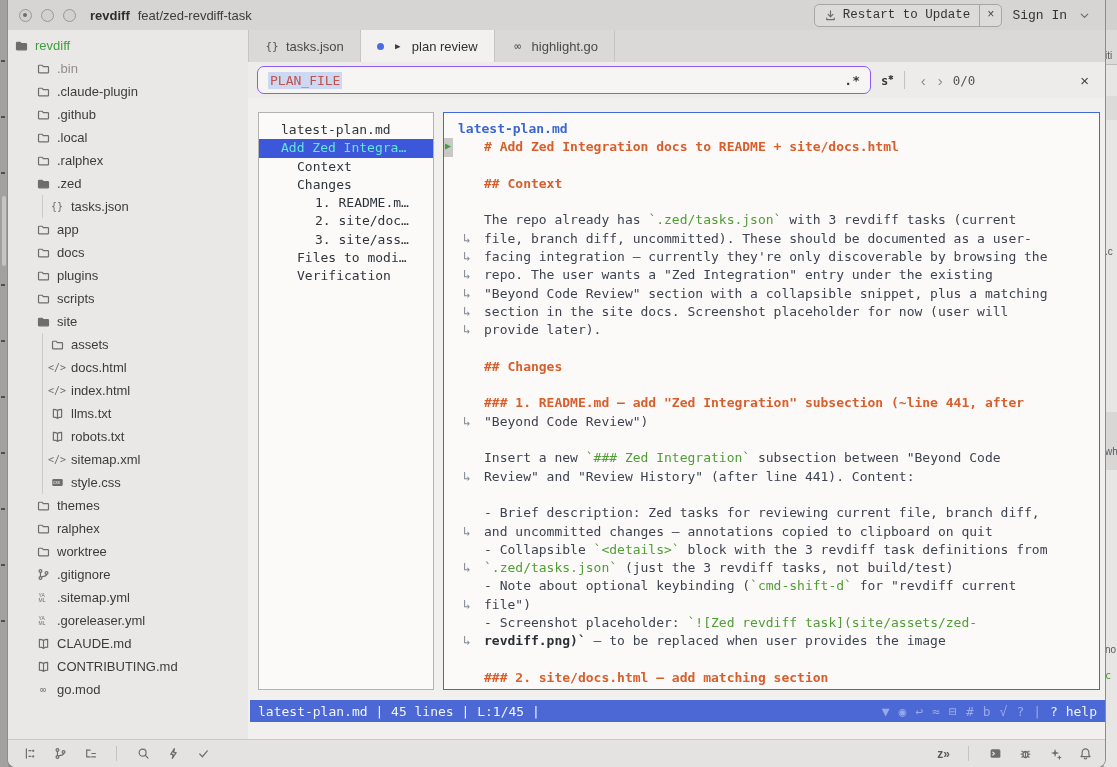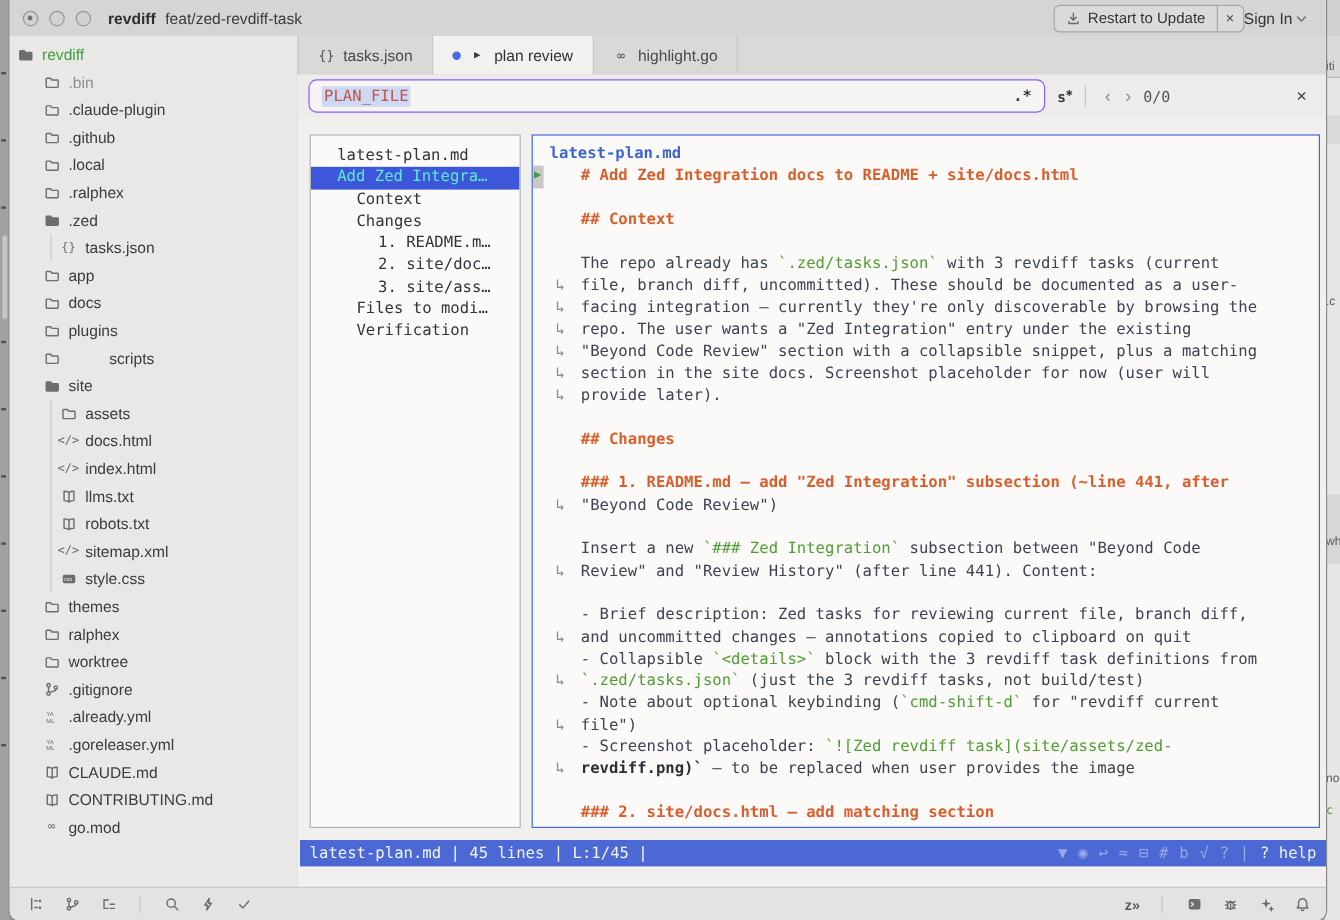--- a/index.html
+++ b/index.html
@@ -18,21 +18,21 @@
           border-radius:0 0 8px 8px;overflow:hidden;box-shadow:0 0 0 1px #8d8c8b;}
   
   .titlebar{position:absolute;left:0;top:0;right:0;height:30px;background:#d6d5d4;border-bottom:1px solid #b9b8b6;
             display:flex;align-items:center;}
   .traffic{display:flex;gap:9px;margin-left:11px;}
   .light{width:13px;height:13px;border-radius:50%;border:1.5px solid #999896;box-sizing:border-box;position:relative;background:#d2d1d0;}
   .light.dotted::after{content:"";position:absolute;left:3px;top:3px;width:4px;height:4px;border-radius:50%;background:#6f6e6c;}
   .title-wrap{margin-left:14px;font-size:13px;color:#333;display:flex;gap:8px;align-items:baseline;}
   .title-project{font-weight:bold;color:#2e2e2e;}
   .title-branch{color:#3c3c3c;}
-  .titlebar-right{margin-left:auto;display:flex;align-items:center;margin-right:14px;}
+  .titlebar-right{margin-left:auto;display:flex;align-items:center;gap:10px;margin-right:14px;font-family:Liberation Mono, monospace;}
   .restart-group{display:flex;align-items:stretch;border:1px solid #a7a6a4;border-radius:5px;overflow:hidden;background:#dcdbd9;height:21px;}
   .restart-btn{display:flex;align-items:center;gap:5px;padding:0 9px;font-size:12.5px;color:#333;}
   .restart-x{display:flex;align-items:center;padding:0 7px;border-left:1px solid #a7a6a4;font-size:12px;color:#444;}
   .signin{font-size:13px;color:#333;display:flex;align-items:center;gap:6px;}
   .chev{color:#555;}
   
   .sidebar{position:absolute;left:0;top:30px;width:240px;height:710px;background:#e9e8e6;border-right:1px solid #c6c5c3;overflow:hidden;}
   .tree{position:absolute;left:0;top:4px;right:0;}
   .tree-row{position:relative;height:23px;display:flex;align-items:center;font-size:13px;color:#3c3c3c;box-sizing:border-box;}
   .tree-row .lbl{margin-left:7px;white-space:nowrap;}
@@ -248,21 +248,21 @@
             <span class="lbl">docs</span>
           </div>
           <div class="tree-row" style="padding-left: 28px;">
             <span class="ic ">
               <svg viewBox="0 0 12 12" width="13" height="13" fill="none" stroke="currentColor" stroke-width="1.1" stroke-linecap="round" stroke-linejoin="round">
                 <path d="M2 3h2.8l1 1.3H10a.6.6 0 0 1 .6.6v4.5a.6.6 0 0 1-.6.6H2a.6.6 0 0 1-.6-.6V3.6A.6.6 0 0 1 2 3z"></path>
               </svg>
             </span>
             <span class="lbl">plugins</span>
           </div>
-          <div class="tree-row" style="padding-left: 28px; gap: 34px;">
+          <div class="tree-row" style="padding-left: 28px;">
             <span class="ic ">
               <svg viewBox="0 0 12 12" width="13" height="13" fill="none" stroke="currentColor" stroke-width="1.1" stroke-linecap="round" stroke-linejoin="round">
                 <path d="M2 3h2.8l1 1.3H10a.6.6 0 0 1 .6.6v4.5a.6.6 0 0 1-.6.6H2a.6.6 0 0 1-.6-.6V3.6A.6.6 0 0 1 2 3z"></path>
               </svg>
             </span>
             <span class="lbl">scripts</span>
           </div>
           <div class="tree-row" style="padding-left: 28px;">
             <span class="ic ">
               <svg viewBox="0 0 12 12" width="13" height="13" fill="none" stroke="currentColor" stroke-width="1.1" stroke-linecap="round" stroke-linejoin="round">
@@ -361,21 +361,21 @@
             </span>
             <span class="lbl">.gitignore</span>
           </div>
           <div class="tree-row" style="padding-left: 28px;">
             <span class="ic ">
               <svg viewBox="0 0 12 12" width="13" height="13" fill="none" stroke="currentColor" stroke-width="1.1" stroke-linecap="round" stroke-linejoin="round">
                 <text x="1.4" y="5.2" font-size="4.6" fill="currentColor" stroke="none" font-family="sans-serif">YA</text>
                 <text x="1.4" y="10.4" font-size="4.6" fill="currentColor" stroke="none" font-family="sans-serif">ML</text>
               </svg>
             </span>
-            <span class="lbl">.already.yml</span>
+            <span class="lbl">.sitemap.yml</span>
           </div>
           <div class="tree-row" style="padding-left: 28px;">
             <span class="ic ">
               <svg viewBox="0 0 12 12" width="13" height="13" fill="none" stroke="currentColor" stroke-width="1.1" stroke-linecap="round" stroke-linejoin="round">
                 <text x="1.4" y="5.2" font-size="4.6" fill="currentColor" stroke="none" font-family="sans-serif">YA</text>
                 <text x="1.4" y="10.4" font-size="4.6" fill="currentColor" stroke="none" font-family="sans-serif">ML</text>
               </svg>
             </span>
             <span class="lbl">.goreleaser.yml</span>
           </div>

